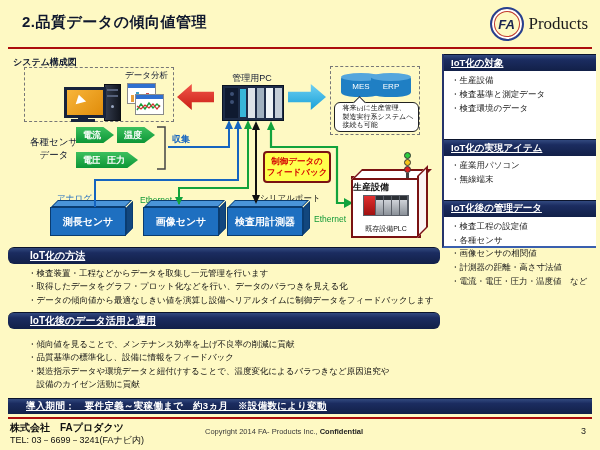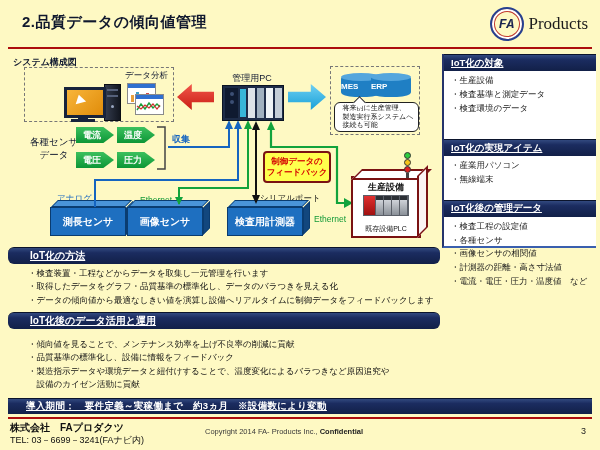--- a/index.html
+++ b/index.html
@@ -11,21 +11,21 @@
   .abs { position:absolute; }
   .ml { white-space:pre-line; }
 
   
   .slide-title { left:22px; top:13px; font-size:15px; font-weight:bold; color:#10182e; letter-spacing:.5px; }
   .logo { right:12px; top:7px; display:flex; align-items:center; gap:5px; }
   .logo-circle {
     width:30px; height:30px; border-radius:50%;
     border:2px solid #27408f; box-shadow: inset 0 0 0 2px #fff, inset 0 0 0 3px #c0392b;
     display:flex; align-items:center; justify-content:center;
-    font-family:Liberation Mono, monospace; font-style:italic; font-weight:bold; font-size:13px; color:#1a2550;
+    font-family:Liberation Sans, sans-serif; font-style:italic; font-weight:bold; font-size:13px; color:#1a2550;
   }
   .logo-products { font-family:"Liberation Serif", serif; font-size:17px; color:#1c1c1c; }
   .redline { background:#ad0d0d; height:2px; }
 
   
   .navy-bar {
     background:linear-gradient(#32497f 0%, #1b2c60 30%, #122048 100%);
     color:#fff; font-weight:bold; display:flex; align-items:center;
     border-top:1px solid #0b142c;
     text-decoration:underline;
@@ -66,21 +66,21 @@
   .mgmtpc-label { left:222px; top:72px; width:60px; text-align:center; font-size:9px; color:#101830; }
   .pcgfx { left:222px; top:85px; width:60px; height:34px; background:#1d2c48; border:1px solid #0a1322;
     display:flex; align-items:stretch; z-index:2; }
   .pcgfx .p1 { width:15px; background:#0f1a30; margin:2px 1px 2px 2px; }
   .pcgfx .p1 i { display:block; width:4px; height:4px; border-radius:50%; background:#3c4f74; margin:4px auto 0 auto; }
   .pcgfx .cy { width:6px; background:#38b6d8; margin:3px 1px; }
   .pcgfx .sl { width:8px; margin:2px 1px; }
   .sl.a { background:#dde3e8; } .sl.b { background:#9fb0bf; } .sl.c { background:#eef3f6; } .sl.d { background:#c3cdd7; }
 
   .cyl { position:absolute; width:40px; height:23px; background:#1f7fc4; border-radius:14px/5px;
-    color:#fff; font-weight:bold; font-size:8px; line-height:26px; }
+    color:#fff; font-weight:normal; font-size:8px; text-align:center; line-height:26px; }
   .cyl::before { content:""; position:absolute; left:0; top:-1px; width:100%; height:8px;
     border-radius:50%; background:#55a6dd; }
   .cyl span { position:relative; z-index:1; }
 
   .chev { position:absolute; width:38px; height:16px; background:linear-gradient(#3cc05e,#0c9636);
     clip-path:polygon(0 0, 72% 0, 100% 50%, 72% 100%, 0 100%);
     color:#fff; font-weight:bold; font-size:9px; display:flex; align-items:center; padding-left:7px; box-sizing:border-box; }
 
   .sensor-group { left:22px; top:136px; width:64px; text-align:center; font-size:9.5px; color:#101830; }
   .collect { left:172px; top:133px; font-size:9px; font-weight:bold; color:#1565c0; }
@@ -97,21 +97,21 @@
 
   .feedback { left:263px; top:151px; width:64px; height:28px; background:#ffff4d; border:2px solid #7a1212;
     border-radius:4px; color:#d40000; font-weight:bold; font-size:8.5px; line-height:1.3;
     display:flex; align-items:center; justify-content:center; text-align:center; z-index:3; }
 
   .prod { left:351px; top:176px; width:66px; height:58px; background:#fff; border:2px solid #7a1212; z-index:2; }
   .prod::before { content:""; position:absolute; left:-2px; top:-9px; width:100%; height:7px;
     background:#fff; border:2px solid #7a1212; transform:skewX(-45deg); transform-origin:0 100%; }
   .prod::after { content:""; position:absolute; right:-9px; top:-2px; width:7px; height:100%;
     background:#fbf2f2; border:2px solid #7a1212; transform:skewY(-45deg); transform-origin:0 0; }
-  .prod-label { position:absolute; top:3px; width:100%; text-align:center; font-size:9px; font-weight:bold; }
+  .prod-label { position:absolute; top:3px; width:100%; text-align:left; font-size:9px; font-weight:bold; }
   .plc-label { position:absolute; bottom:2px; width:100%; text-align:center; font-size:7px; }
   .plcgfx { position:absolute; left:10px; top:17px; width:46px; height:21px; background:#5a5f68; display:flex; }
   .plcgfx .r { width:11px; background:linear-gradient(#e03030,#a01010); margin:1px; }
   .plcgfx .g { width:7px; background:linear-gradient(#cfd3d9,#8a9098); border-top:4px solid #2c3036; margin:1px 1px 1px 0; }
   .sigtower { left:404px; top:152px; width:7px; z-index:3; }
   .sigtower i { display:block; width:7px; height:7px; border-radius:50%; margin-bottom:0; border:1px solid #333; box-sizing:border-box; }
   .sig-g { background:#2ecc40; } .sig-y { background:#f5c518; } .sig-r { background:#e02020; }
   .sig-pole { width:3px; height:5px; background:#444; margin:0 auto; }
 
   
@@ -228,33 +228,33 @@
 製造実行系システムへ
 接続も可能</span>
     <span class="tail-u"></span>
   </div>
 
   <div class="abs sensor-group ml">各種センサ
 データ</div>
   <div class="chev" style="left:76px; top:127px;">電流</div>
   <div class="chev" style="left:117px; top:127px;">温度</div>
   <div class="chev" style="left:76px; top:152px;">電圧</div>
-  <div class="chev" style="left:117px; top:152px;">圧力</div>
+  <div class="chev" style="left:100px; top:152px;">圧力</div>
   <div class="abs collect">収集</div>
 
   <div class="abs analog-lb">アナログ</div>
   <div class="abs eth-lb" style="left:140px; top:195px;">Ethernet</div>
   <div class="abs serial-lb">シリアルポート</div>
   <div class="abs eth-lb" style="left:314px; top:214px;">Ethernet</div>
 
   <div class="abs feedback ml">制御データの
 フィードバック</div>
 
   <div class="bluebox" style="left:50px; top:207px;">測長センサ</div>
-  <div class="bluebox" style="left:127px; top:207px;">画像センサ</div>
+  <div class="bluebox" style="left:143px; top:207px;">画像センサ</div>
   <div class="bluebox" style="left:227px; top:207px;">検査用計測器</div>
 
   <div class="abs sigtower">
     <i class="sig-g"></i>
       <i class="sig-y"></i>
       <i class="sig-r"></i>
       <div class="sig-pole"></div>
   </div>
   <div class="abs prod">
     <div class="prod-label">生産設備</div>
@@ -286,21 +286,21 @@
       <div>・各種センサ</div>
       <div>・画像センサの相関値</div>
       <div>・計測器の距離・高さ寸法値</div>
       <div>・電流・電圧・圧力・温度値　など</div>
     </div>
   </div>
 
   <div class="abs navy-bar sec-head" style="top:247px;">IoT化の方法</div>
   <div class="abs sec-bullets" style="top:267px;">
     <div class="ml">・検査装置・工程などからデータを取集し一元管理を行います</div>
-    <div class="ml">・取得したデータをグラフ・品質基準の標準化し、データのバラつきを見える化</div>
+    <div class="ml">・取得したデータをグラフ・プロット化などを行い、データのバラつきを見える化</div>
     <div class="ml">・データの傾向値から最適なしきい値を演算し設備へリアルタイムに制御データをフィードバックします</div>
   </div>
 
   <div class="abs navy-bar sec-head" style="top:312px;">IoT化後のデータ活用と運用</div>
   <div class="abs sec-bullets" style="top:338px;">
     <div class="ml">・傾向値を見ることで、メンテナンス効率を上げ不良率の削減に貢献</div>
     <div class="ml">・品質基準の標準化し、設備に情報をフィードバック</div>
     <div class="ml">・製造指示データや環境データと紐付けすることで、温度変化によるバラつきなど原因追究や
 　設備のカイゼン活動に貢献</div>
   </div>

